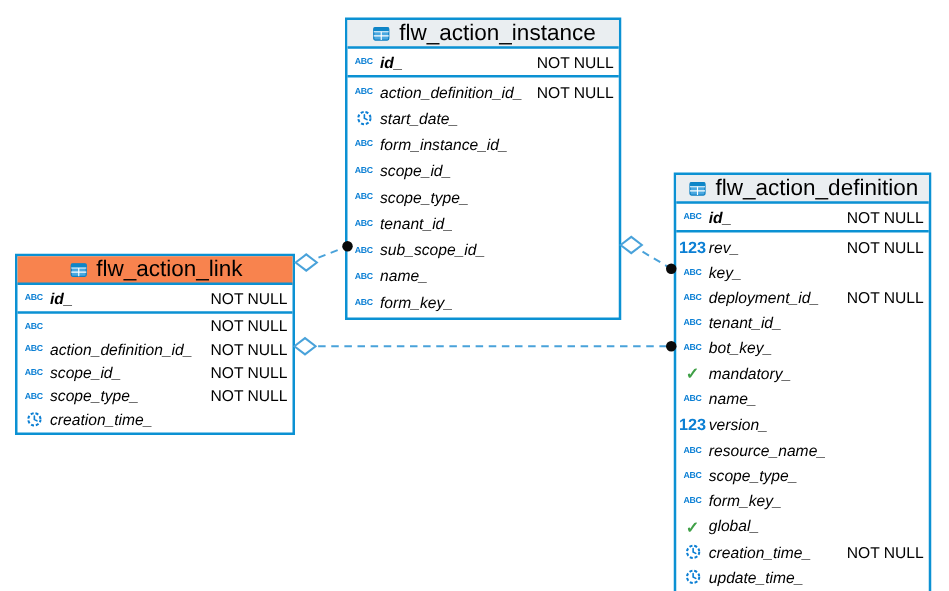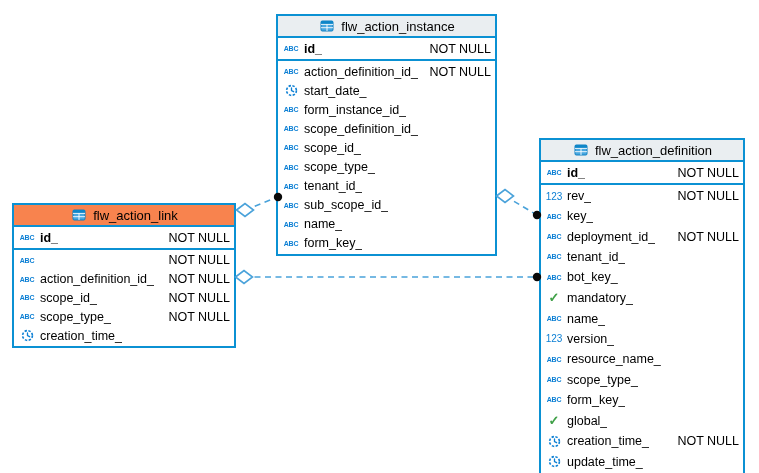--- a/index.html
+++ b/index.html
@@ -16,39 +16,39 @@
     position:relative;width:759px;height:473px;background:#ffffff;
     font-family:"Liberation Sans",sans-serif;overflow:hidden;
   }
   #connector-layer{position:absolute;left:0;top:0;width:759px;height:473px;z-index:3;pointer-events:none;}
   .table{
     position:absolute;border:2px solid var(--border);background:#fff;
     box-sizing:border-box;display:flex;flex-direction:column;z-index:2;
   }
   .thead{
     flex:0 0 20px;display:flex;align-items:center;justify-content:center;gap:5px;
-    border-bottom:2px solid var(--border);font-size:13px;color:#000;background:var(--hdr);
+    border-bottom:2px solid var(--border);font-size:18px;color:#000;background:var(--hdr);
   }
   .thead.selected{background:var(--sel);}
   .pksec{flex:0 0 auto;border-bottom:2px solid var(--border);display:flex;flex-direction:column;}
   .colsec{flex:1 1 auto;display:flex;flex-direction:column;justify-content:space-around;padding:1px 0;}
   .row{
     display:flex;align-items:center;gap:4px;padding:0 4px;font-size:12.5px;color:#000;
     flex:1 1 auto;min-height:18px;white-space:nowrap;
   }
   .pksec .row{flex:0 0 21px;}
   .pksec .cname{font-weight:bold;}
-  .cname{overflow:hidden;}
+  .cname{overflow:hidden;font-style:italic;}
   .nn{margin-left:auto;padding-left:4px;}
   .ticon{
     flex:0 0 18px;width:18px;text-align:center;display:inline-flex;
     align-items:center;justify-content:center;
   }
   .ticon.abc{color:var(--icon);font-weight:bold;font-size:7px;letter-spacing:-0.2px;}
-  .ticon.num{color:var(--icon);font-weight:normal;font-size:10px;}
+  .ticon.num{color:var(--icon);font-weight:bold;font-size:13px;}
   .ticon.check{color:var(--check);font-weight:bold;font-size:13px;}
 </style>
 </head>
 <body>
 
 <div id="canvas" style="background: rgb(255, 255, 255);">
   <svg id="connector-layer" viewBox="0 0 759 473" xmlns="http://www.w3.org/2000/svg">
       <g>
         <line x1="245" y1="210" x2="278" y2="197" stroke="#49a2da" stroke-width="1.6" stroke-dasharray="6 4.5"></line>
         <polygon points="236.5,210 245,203.5 253.5,210 245,216.5" fill="#ffffff" stroke="#49a2da" stroke-width="1.6"></polygon>
@@ -101,25 +101,20 @@
     <span class="cname">start_date_</span>
     <span class="nn"></span>
   </div>
         <div class="row">
     <span class="ticon abc">ABC</span>
     <span class="cname">form_instance_id_</span>
     <span class="nn"></span>
   </div>
         <div class="row">
     <span class="ticon abc">ABC</span>
-    <span class="cname">scope_definition_id_</span>
-    <span class="nn"></span>
-  </div>
-        <div class="row">
-    <span class="ticon abc">ABC</span>
     <span class="cname">scope_id_</span>
     <span class="nn"></span>
   </div>
         <div class="row">
     <span class="ticon abc">ABC</span>
     <span class="cname">scope_type_</span>
     <span class="nn"></span>
   </div>
         <div class="row">
     <span class="ticon abc">ABC</span>

